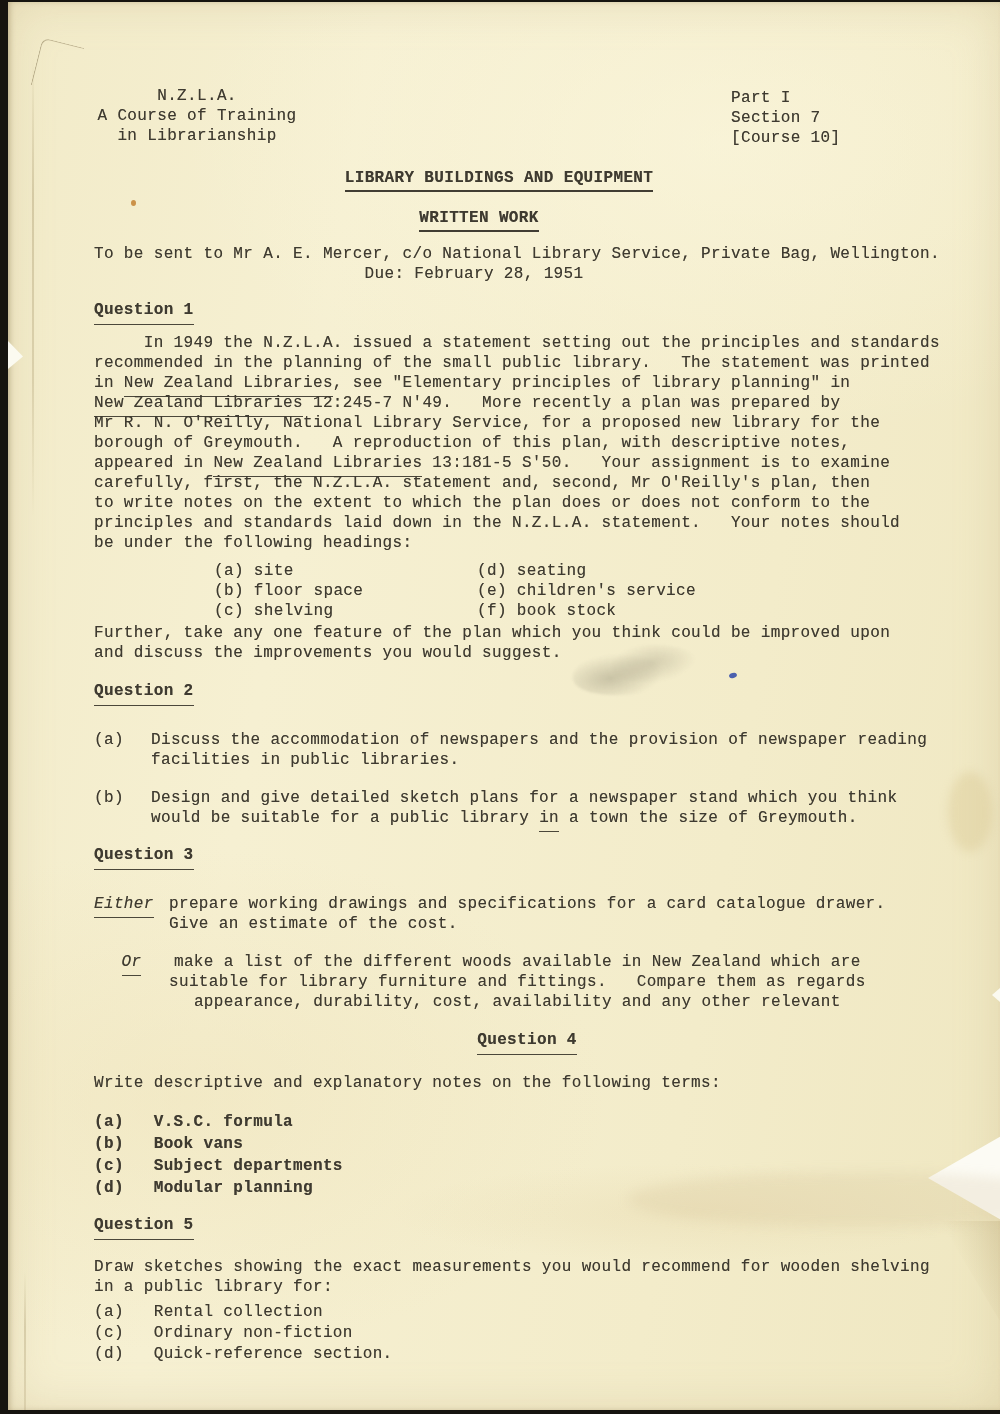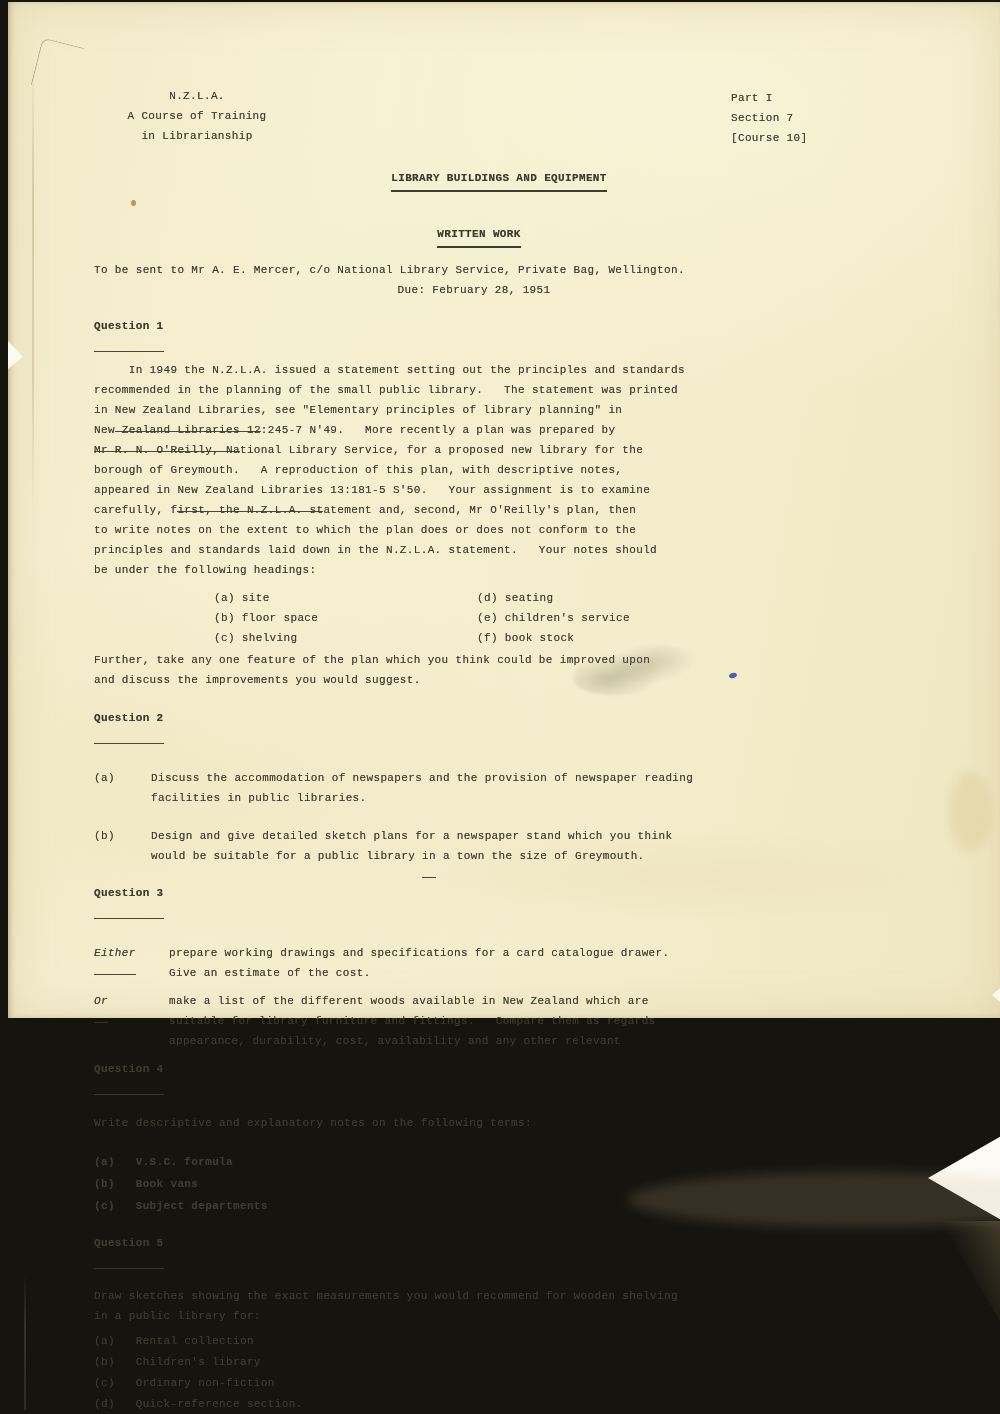--- a/index.html
+++ b/index.html
@@ -2,55 +2,55 @@
 <html><head>
 <meta charset="utf-8">
 <style>
   html,body{margin:0;padding:0;}
   body{
     width:1000px;height:1414px;position:relative;overflow:hidden;
     background:#16140f;
     font-family:"Liberation Mono","DejaVu Sans Mono",monospace;
   }
   .paper{
-    position:absolute;left:8px;top:2px;width:992px;height:1016px;
+    position:absolute;left:8px;top:2px;width:992px;height:1408px;
     background:
       radial-gradient(900px 500px at 72% 10%, rgba(252,248,224,.55), transparent 60%),
       radial-gradient(700px 420px at 18% 78%, rgba(236,223,179,.40), transparent 60%),
       radial-gradient(420px 70px at 68% 86%, rgba(222,202,152,.22), transparent 70%),
       linear-gradient(100deg,#f2ebc9,#f6f0d2 30%,#f3ecca 70%,#efe7c1);
     box-shadow: inset 3px 0 6px -2px rgba(120,100,60,.45), inset 0 0 46px rgba(190,170,120,.28);
     color:#3e3a30;
-    font-size:11px;line-height:20px;letter-spacing:.35px;
+    font-size:16px;line-height:20px;letter-spacing:.35px;
   }
   .content{position:relative;padding:84px 40px 0 86px;}
   .line{white-space:pre;text-shadow:0 0 .6px rgba(62,58,48,.55);}
-  .u{border-bottom:1.6px solid rgba(60,56,46,.92);padding-bottom:15px;}
+  .u{border-bottom:1.6px solid rgba(60,56,46,.92);padding-bottom:4px;}
   .u2{border-bottom:2.2px solid rgba(55,51,42,.95);padding-bottom:2px;}
   .bold{font-weight:bold;}
   .header{position:relative;height:60px;}
   .org{position:absolute;left:0;top:0;width:206px;text-align:center;}
   .ref{position:absolute;left:637px;top:2px;}
   .wrapc{text-align:center;}
   .title-wrap{width:810px;margin-top:22px;}
-  .subtitle-wrap{width:770px;margin-top:32px;}
+  .subtitle-wrap{width:770px;margin-top:16px;}
   .send{margin-top:12px;}
   .due-wrap{width:760px;}
   .qhead{margin-top:0;display:inline-block;font-weight:bold;}
   .qh-row{margin-top:16px;}
   .para{margin-top:8px;}
   .cols{margin-top:8px;padding-left:120px;}
   .crow{display:flex;}
   .c0{width:263px;white-space:pre;text-shadow:0 0 .6px rgba(62,58,48,.55);}
   .c1{white-space:pre;text-shadow:0 0 .6px rgba(62,58,48,.55);}
   .further{margin-top:2px;}
   .item{display:flex;}
   .item .lbl{flex:none;width:57px;white-space:pre;text-shadow:0 0 .6px rgba(62,58,48,.55);}
   .item.wide .lbl{width:75px;font-style:italic;}
-  .m24{margin-top:24px;} .m20{margin-top:8px;} .m18{margin-top:18px;}
+  .m24{margin-top:24px;} .m20{margin-top:18px;text-align:center;} .m18{margin-top:18px;}
   .m17{margin-top:17px;} .m16{margin-top:16px;}
   .m5{margin-top:5px;}
   .q4list .line{line-height:22px;font-weight:bold;}
   .q5list .line{line-height:21px;}
   
   .artifact{position:absolute;pointer-events:none;}
   .left-notch{left:0;top:339px;width:15px;height:28px;background:#fbfaf0;
     clip-path:polygon(0 0,100% 55%,0 100%);}
   .right-tear{right:0;top:1133px;width:72px;height:86px;background:#fcfbf4;
     clip-path:polygon(100% 2%,0 50%,100% 98%);}
@@ -187,32 +187,32 @@
     </div>
 
     <div class="qh-row m20">
       <span class="qhead u line">Question 4</span>
     </div>
     <div class="line m18">Write descriptive and explanatory notes on the following terms:</div>
     <div class="q4list m18">
       <div class="line">(a)   V.S.C. formula</div>
       <div class="line">(b)   Book vans</div>
       <div class="line">(c)   Subject departments</div>
+      <div class="line">(d)   Modular planning</div>
     </div>
 
     <div class="qh-row m16">
       <span class="qhead u line">Question 5</span>
     </div>
     <div class="m17">
       <div class="line">Draw sketches showing the exact measurements you would recommend for wooden shelving</div>
       <div class="line">in a public library for:</div>
     </div>
     <div class="q5list m5">
       <div class="line">(a)   Rental collection</div>
-      <div class="line">(b)   Children's library</div>
       <div class="line">(c)   Ordinary non-fiction</div>
       <div class="line">(d)   Quick-reference section.</div>
     </div>
 
   </div>
 
   <div class="artifact flap"></div>
   <div class="artifact crease-left"></div>
   <div class="artifact crease-left2"></div>
   <div class="artifact left-notch"></div>

